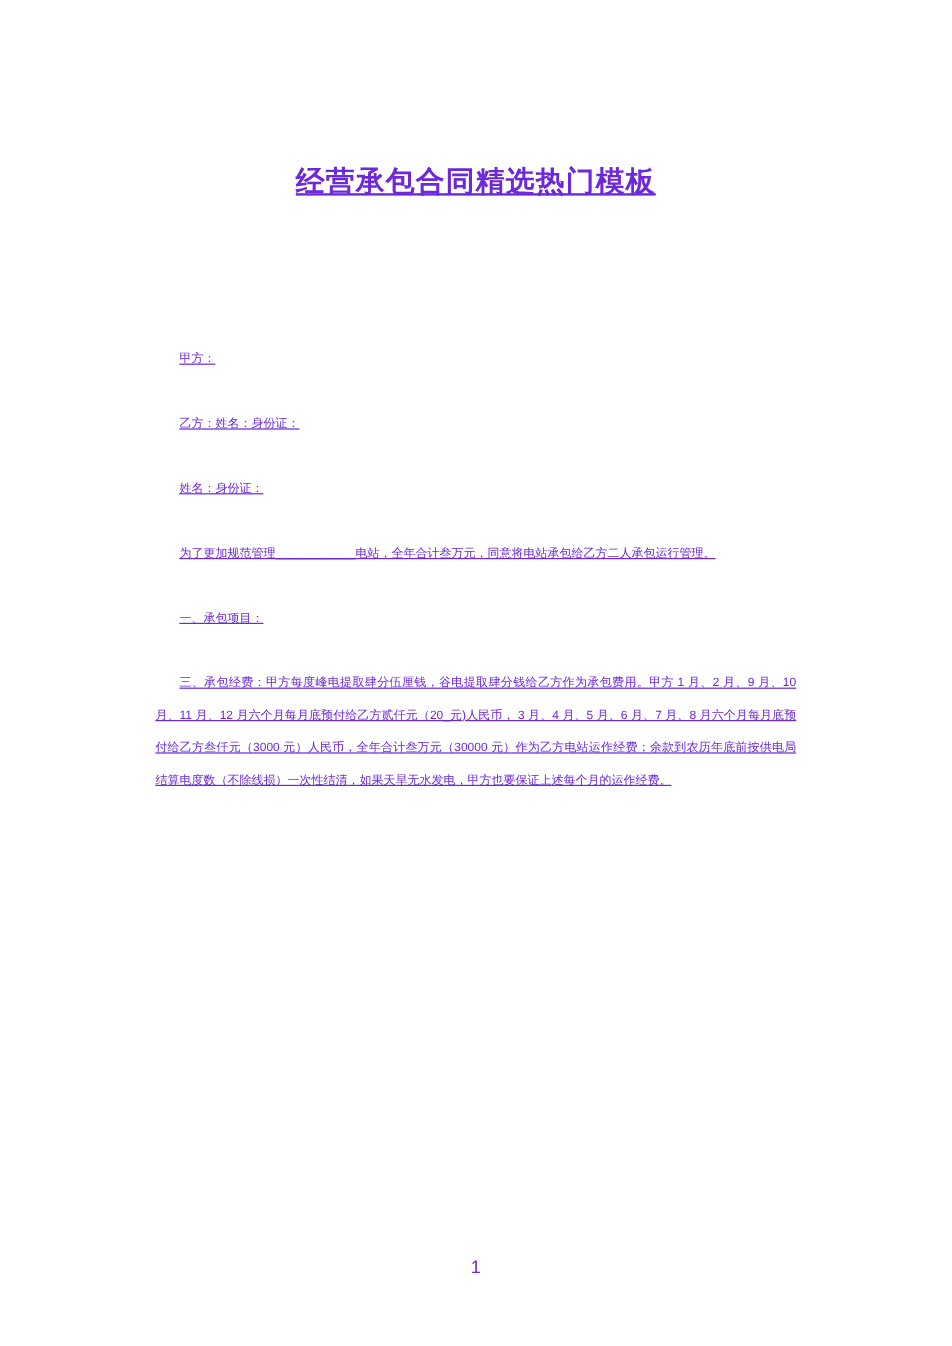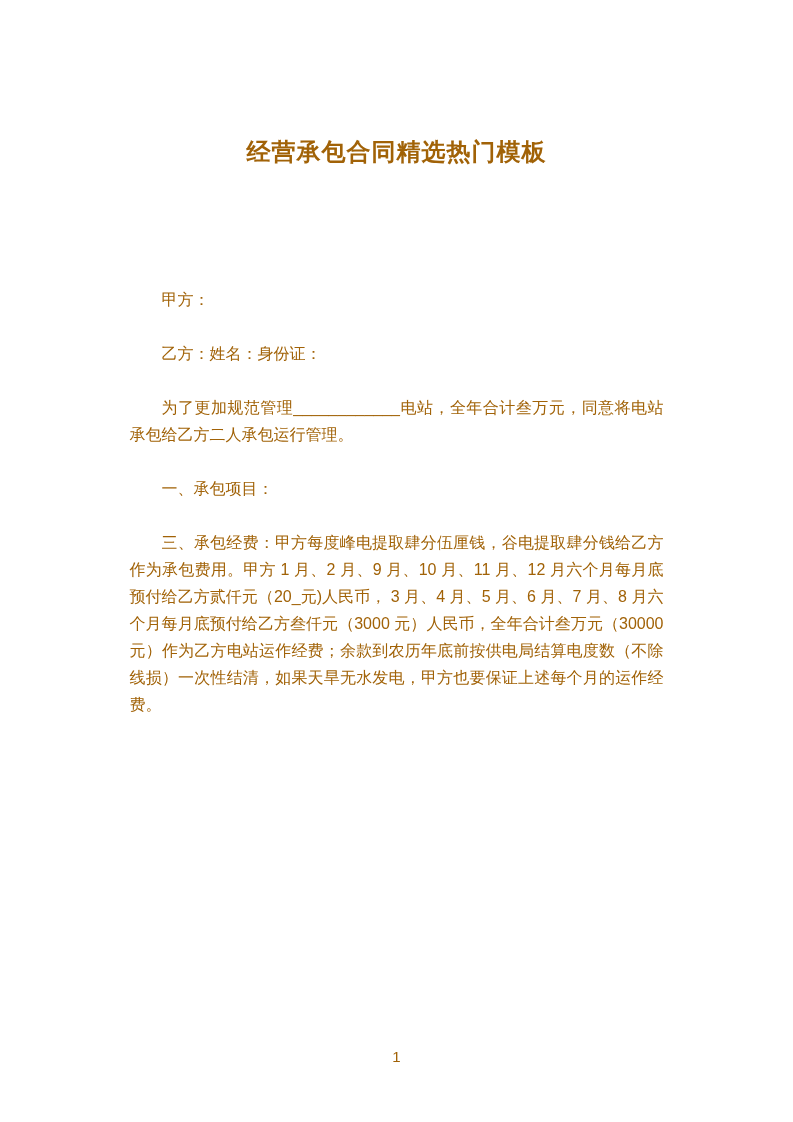--- a/index.html
+++ b/index.html
@@ -6,37 +6,38 @@
     margin: 0;
     padding: 0;
     background: #ffffff;
   }
   .page {
     position: relative;
     width: 744px;
     height: 1122px;
     margin: 0 auto;
     background: #ffffff;
-    color: #a16207;
+    color: #6d28d9;
     font-family: "Liberation Sans", "DejaVu Sans", sans-serif;
     overflow: hidden;
     box-sizing: border-box;
+    text-decoration: underline;
   }
   .doc-title {
     margin: 0;
     padding-top: 136px;
     text-align: center;
     font-size: 24px;
     font-weight: bold;
     line-height: 32px;
     letter-spacing: 1px;
   }
   .content {
     margin: 118px 105px 0 105px;
-    font-size: 16px;
+    font-size: 10px;
     line-height: 27px;
     text-align: justify;
     overflow-wrap: break-word;
   }
   .para {
     margin: 0 0 27px 0;
   }
   .para.indent {
     text-indent: 2em;
   }
@@ -59,20 +60,21 @@
 <div class="page">
 
   <h1 class="doc-title">经营承包合同精选热门模板</h1>
 
   <div class="content">
 
     <p class="para indent">甲方：</p>
 
     <p class="para indent">乙方：姓名：身份证：</p>
 
+    <p class="para indent">姓名：身份证：</p>
 
     <p class="para indent">为了更加规范管理____________电站，全年合计叁万元，同意将电站承包给乙方二人承包运行管理。</p>
 
     <p class="para indent">一、承包项目：</p>
 
 
 
 
     <p class="para indent">三、承包经费：甲方每度峰电提取肆分伍厘钱，谷电提取肆分钱给乙方作为承包费用。甲方 1 月、2 月、9 月、10 月、11 月、12 月六个月每月底预付给乙方贰仟元（20_元)人民币， 3 月、4 月、5 月、6 月、7 月、8 月六个月每月底预付给乙方叁仟元（3000 元）人民币，全年合计叁万元（30000 元）作为乙方电站运作经费；余款到农历年底前按供电局结算电度数（不除线损）一次性结清，如果天旱无水发电，甲方也要保证上述每个月的运作经费。</p>
 

